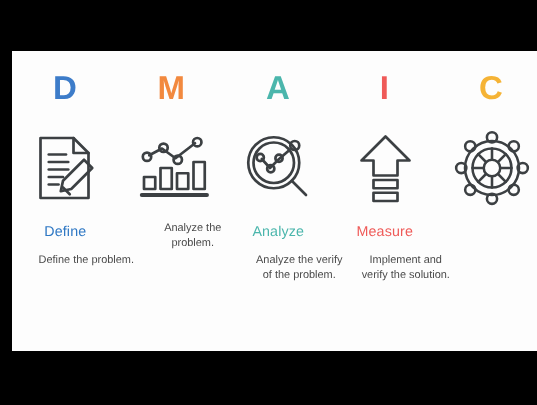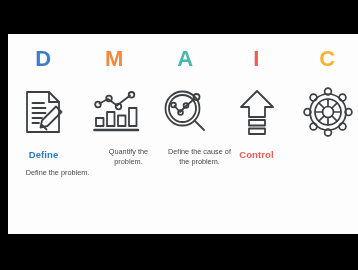--- a/index.html
+++ b/index.html
@@ -57,21 +57,21 @@
     margin-top: 12px;
     display: flex;
     align-items: center;
     justify-content: center;
   }
   .icon-wrap svg { display: block; }
 
   .heading {
     margin-top: 9px;
     font-size: 9.5px;
-    font-weight: bold;
+    font-weight: normal;
     line-height: 12px;
     letter-spacing: 0.1px;
   }
 
   .desc {
     margin-top: 7px;
     font-size: 7.3px;
     line-height: 10px;
     color: #4a4a4a;
     width: 64px;
@@ -112,50 +112,52 @@
           <circle cx="20" cy="12.5" r="2.8"></circle>
           <circle cx="29.5" cy="20.5" r="2.8"></circle>
           <circle cx="42.5" cy="8.8" r="2.8"></circle>
           <rect x="7" y="32" width="7.5" height="8"></rect>
           <rect x="18" y="26" width="7.5" height="14"></rect>
           <rect x="29" y="29.5" width="7.5" height="10.5"></rect>
           <rect x="40" y="22" width="7.5" height="18"></rect>
           <path d="M5.5 44 H49" stroke-width="2.6"></path>
         </svg>
       </div>
-      <div class="desc">Quantify the problem.</div>
+      <div class="desc">Analyze the problem.</div>
     </div>
 
     <div class="column">
       <div class="letter" style="color:#4bb6ac">A</div>
       <div class="icon-wrap">
         <svg width="52" height="52" viewBox="0 0 52 52" fill="none" stroke="#3c4043" stroke-width="1.8" stroke-linecap="round" stroke-linejoin="round">
           <circle cx="22.5" cy="22.5" r="17"></circle>
           <circle cx="22.5" cy="22.5" r="13.5"></circle>
           <path d="M34.5 34.5 L44 44"></path>
           <path d="M14.5 20 L20 26 L25.5 20.5 L33 14"></path>
           <circle cx="13.5" cy="19" r="2.4"></circle>
           <circle cx="20.5" cy="26.5" r="2.4"></circle>
           <circle cx="26" cy="19.5" r="2.4"></circle>
           <circle cx="36.5" cy="11" r="3"></circle>
         </svg>
       </div>
-      <div class="desc">Define the cause of the problem.</div>
+      <div class="heading" style="color:#4bb6ac">Analyze</div>
+      <div class="desc">Analyze the verify of the problem.</div>
     </div>
 
     <div class="column">
       <div class="letter" style="color:#ef5a58">I</div>
       <div class="icon-wrap">
         <svg width="52" height="52" viewBox="0 0 52 52" fill="none" stroke="#3c4043" stroke-width="1.8" stroke-linecap="round" stroke-linejoin="round">
           <path d="M26 5 L42 21 H34 V31 H18 V21 H10 Z"></path>
           <rect x="18" y="34" width="16" height="5.5"></rect>
           <rect x="18" y="42.5" width="16" height="5.5"></rect>
         </svg>
       </div>
-      <div class="heading" style="color:#ef5a58">Control</div>
+      <div class="heading" style="color:#ef5a58">Measure</div>
+      <div class="desc">Implement and verify the solution.</div>
     </div>
 
     <div class="column">
       <div class="letter" style="color:#f5b335">C</div>
       <div class="icon-wrap">
         <svg width="52" height="52" viewBox="0 0 52 52" fill="none" stroke="#3c4043" stroke-width="1.7" stroke-linecap="round" stroke-linejoin="round">
           <circle cx="26" cy="26" r="18"></circle>
           <circle cx="26" cy="26" r="13"></circle>
           <circle cx="26" cy="26" r="5.5"></circle>
           <path d="M26 13 V20.5"></path>

